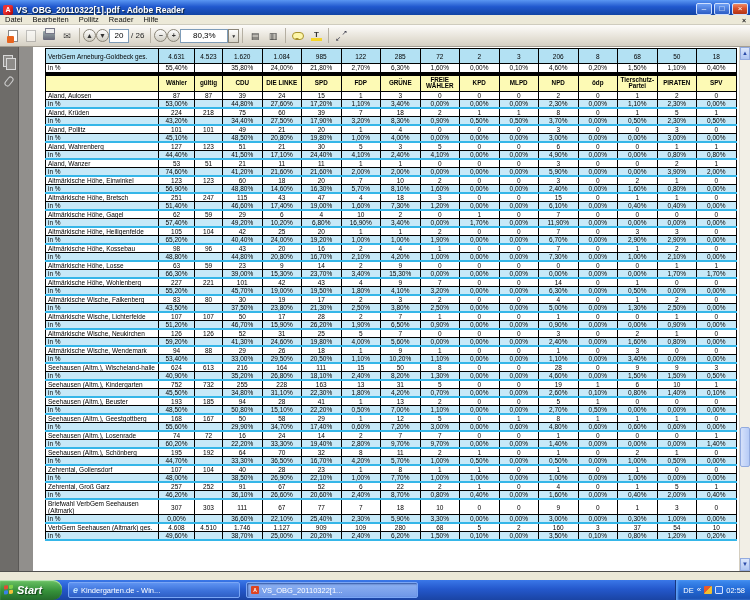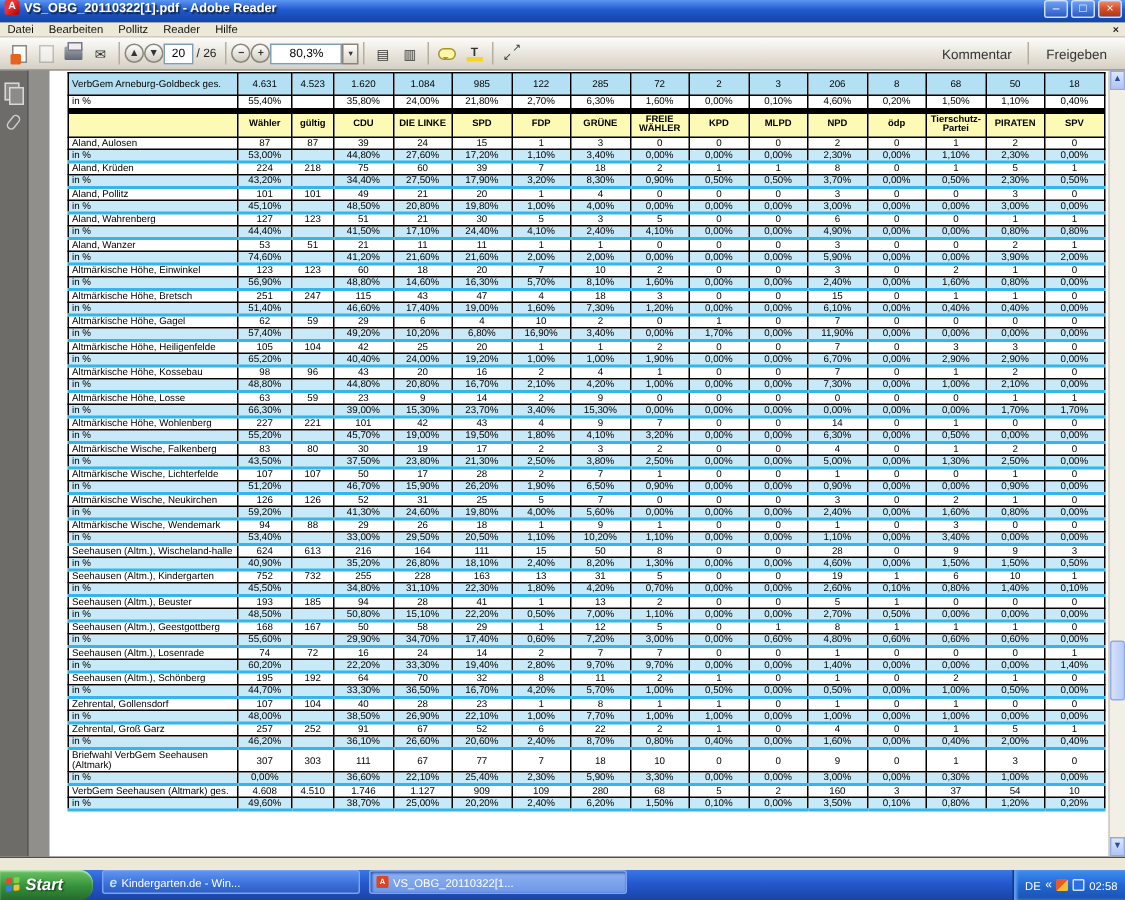--- a/index.html
+++ b/index.html
@@ -1,20 +1,20 @@
 <!DOCTYPE html>
 <html><head>
 <meta charset="utf-8">
 <style>
   * { box-sizing: border-box; margin: 0; padding: 0; }
   html,body { width:750px; height:600px; overflow:hidden; font-family:"Liberation Sans",sans-serif; }
   body { background:#918f8c; }
 
   
-  .titlebar { height:15px; background:linear-gradient(#5a96f2,#2058ce 45%,#1244a4); display:flex; align-items:flex-start; padding:0 2px 0 3px; }
+  .titlebar { height:15px; background:linear-gradient(#5a96f2,#2058ce 45%,#1244a4); display:flex; align-items:flex-end; padding:0 2px 0 3px; }
   .titlebar .appicon { width:10px; height:10px; background:linear-gradient(135deg,#e33 40%,#a00); border-radius:2px; color:#fff; font-size:7px; line-height:10px; text-align:center; font-weight:bold; margin-right:3px; }
   .titlebar .title { color:#fff; font-size:8.5px; font-weight:bold; text-shadow:1px 1px 1px #123; flex:1; white-space:nowrap; overflow:hidden; }
   .winbtn { width:16px; height:12px; margin-left:2px; border:1px solid #cfe0ff; border-radius:2px; color:#fff; font-size:8px; line-height:10px; text-align:center; background:linear-gradient(#6ea0f5,#2b5cc4); }
   .winbtn.close { background:linear-gradient(#ef8a66,#d9512c 45%,#b23313); }
 
   
   .menubar { height:10px; background:#ece9d8; border-bottom:1px solid #cfccbe; display:flex; align-items:flex-end; font-size:7.5px; color:#111; }
   .menubar .mitem { padding:0 5px; }
   .menubar .docclose { margin-left:auto; padding:0 4px; font-size:7px; font-weight:bold; color:#222; }
 
@@ -69,21 +69,21 @@
   #prev-table .pv-main td { background:#b3e1f3; height:15px; }
   #prev-table .pv-pct td { background:#fff; height:9px; }
   #main-table { border-top:2px solid #000; border-bottom:2px solid #000; }
   .count-row td { background:#fff; }
   .pct-row td { background:#c7e9f8; border-top:1px solid #35b6e8; border-bottom:2px solid #35b6e8; }
 
   .doc-title { font-family:"Liberation Serif",serif; font-weight:bold; font-size:15px; color:#000; margin:11px 0 7px 13px; }
 
   
   .statusstrip { height:9px; background:#ece9d8; border-top:1px solid #50504e; }
-  .taskbar { height:20px; background:linear-gradient(#3a77e8,#2458cc 45%,#1a44a4); display:flex; align-items:flex-start; }
+  .taskbar { height:20px; background:linear-gradient(#3a77e8,#2458cc 45%,#1a44a4); display:flex; align-items:center; }
   .startbtn { height:20px; width:62px; background:linear-gradient(#6cc465,#35913a 55%,#256b2c); border-radius:0 9px 9px 0; display:flex; align-items:center; padding-left:4px; box-shadow:inset 0 1px 1px #bfe8b8; }
   .winflag { width:10px; height:10px; display:grid; grid-template-columns:4px 4px; grid-template-rows:4px 4px; gap:1px; transform:skewY(-6deg); margin-right:3px; }
   .winflag i { border-radius:1px; }
   .wf-r{background:#e24a36}.wf-g{background:#7fd04a}.wf-b{background:#3a7fe8}.wf-y{background:#f3c13a}
   .startbtn .stext { color:#fff; font-weight:bold; font-style:italic; font-size:11px; text-shadow:1px 1px 1px #14421a; }
   .task { height:16px; width:172px; margin-left:6px; border-radius:2px; background:linear-gradient(#5e93f2,#3a6fd8 60%,#2f5fc4); border:1px solid #7aa6f5; display:flex; align-items:center; gap:3px; padding:0 4px; color:#fff; font-size:7.5px; white-space:nowrap; overflow:hidden; }
   .task.active { background:linear-gradient(#8fb2f2,#6e97e8); box-shadow:inset 1px 1px 2px #2a4f9e; }
   .ic-ie { color:#bfe3ff; font-weight:bold; font-style:italic; font-size:9px; }
   .ic-acro { width:8px; height:8px; background:#d42; border-radius:1px; color:#fff; font-size:5px; line-height:8px; text-align:center; font-weight:bold; }
   .tray { margin-left:auto; height:20px; background:linear-gradient(#3f8cf0,#2268d4 50%,#1a50b0); border-left:1px solid #16357e; box-shadow:inset 2px 0 2px #5ea0f5; display:flex; align-items:center; gap:3px; padding:0 5px 0 7px; color:#fff; font-size:7.5px; }
@@ -149,25 +149,20 @@
   <div class="tbtn">
       <span class="ic-hl">T</span>
     </div>
   <div class="tsep"></div>
   <div class="tbtn">
     <span class="ic-fs">
         <span style="right:0;top:0">↗</span>
         <span style="left:0;bottom:0">↙</span>
       </span>
   </div>
-  <div class="tright">
-    <span class="tlabel">Kommentar</span>
-    <div class="tsep"></div>
-    <span class="tlabel">Freigeben</span>
-  </div>
 </div>
 
 <div class="docarea">
 
   <div class="leftpanel">
     <div class="pnl ic-pages"></div>
     <div class="pnl">
         <div class="ic-clip"></div>
       </div>
   </div>

